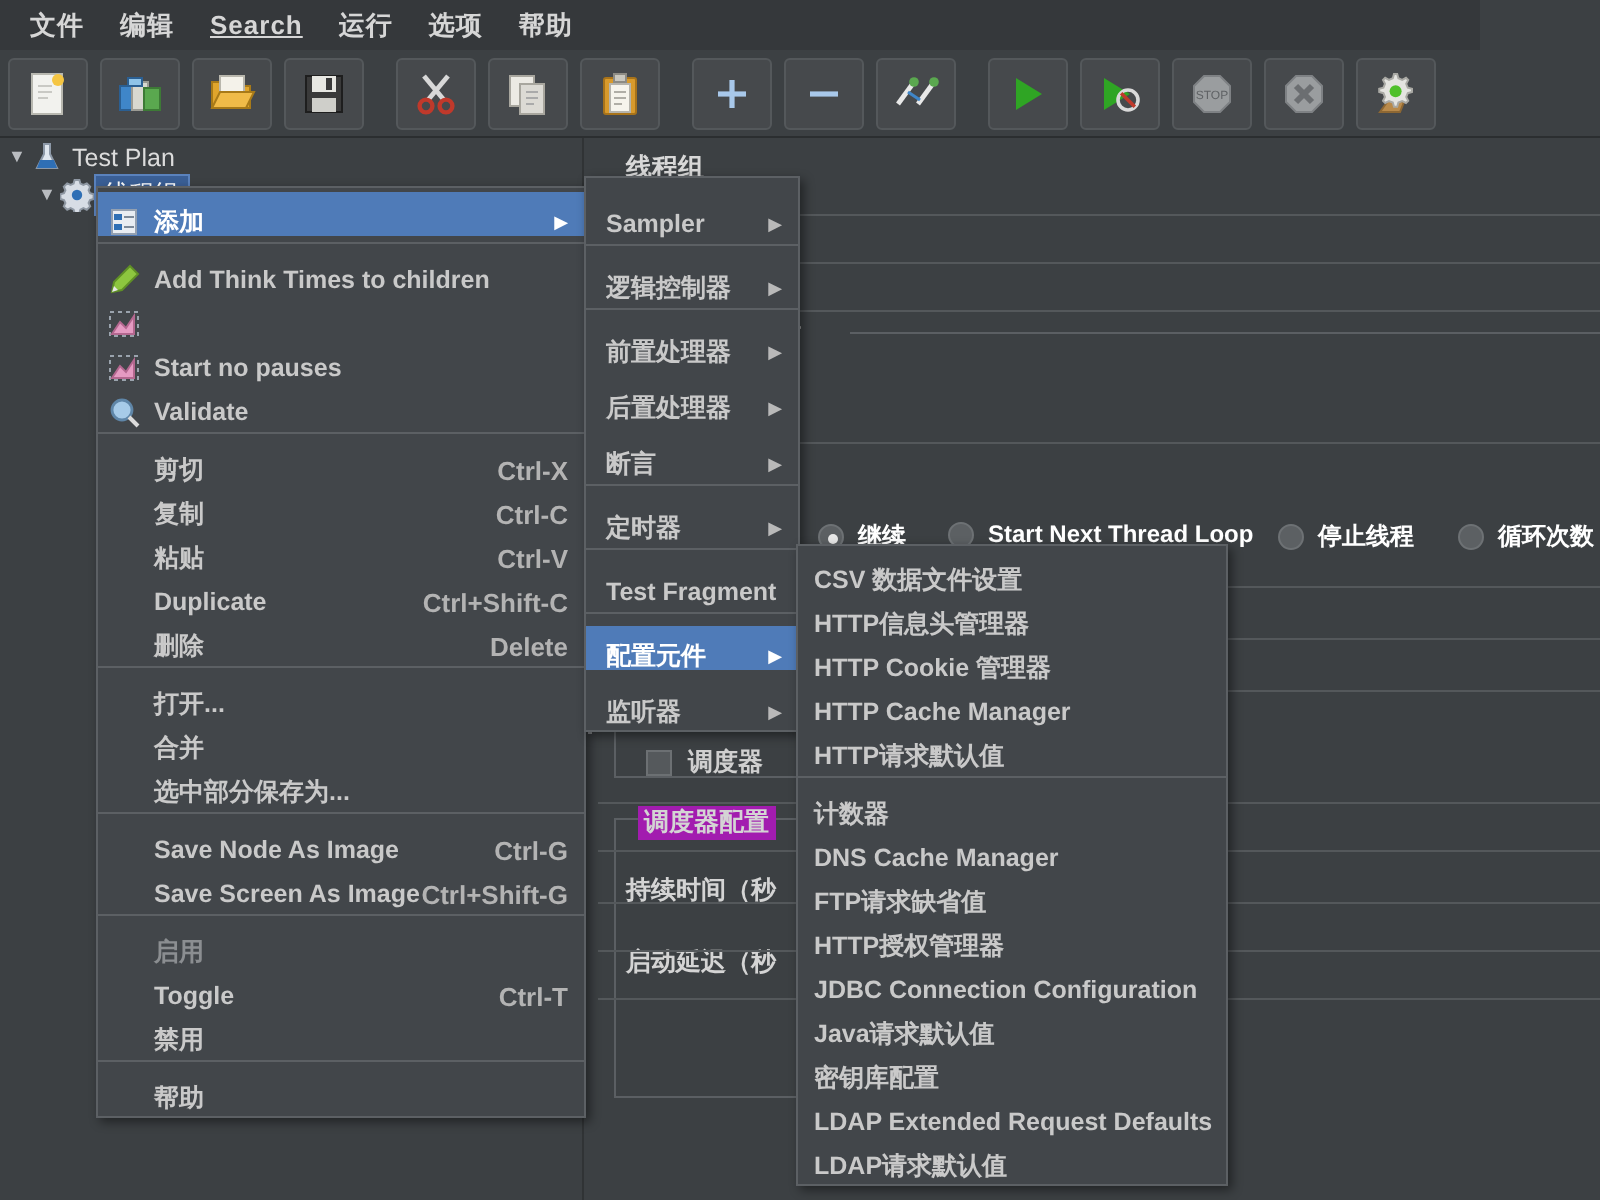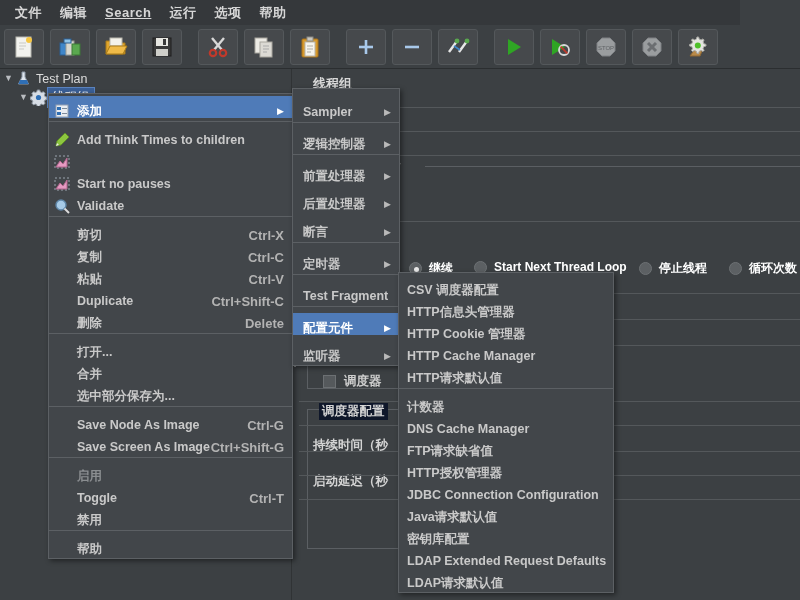--- a/index.html
+++ b/index.html
@@ -350,21 +350,21 @@
     <div class="checkrow" style="left:24px; top:276px;">
       <span class="chk"></span>
       <span class="cl">Delay Thr</span>
     </div>
     <div class="checkrow" style="left:24px; top:304px;">
       <span class="chk"></span>
       <span class="cl">调度器</span>
     </div>
 
     <div class="panelbox" style="left:8px; top:340px; width:104px; height:140px;"></div>
-    <div class="grouphdr" style="left:20px; top:334px; background:#0f172a; padding:0 3px;text-align:center;">调度器配置</div>
+    <div class="grouphdr" style="left:20px; top:334px; background:#a21caf; padding:0 3px;text-align:center;">调度器配置</div>
     <div class="fieldlabel" style="left:14px; top:368px;">持续时间（秒</div>
     <div class="fieldlabel" style="left:14px; top:404px;">启动延迟（秒</div>
 
     <div class="formline" style="top:332px;"></div>
     <div class="formline" style="top:356px;"></div>
     <div class="formline" style="top:382px;"></div>
     <div class="formline" style="top:406px;"></div>
     <div class="formline" style="top:430px;"></div>
   </div>
 
@@ -544,21 +544,21 @@
       <span class="arrow">▶</span>
     </div>
     <div class="row">
       <span class="txt">监听器</span>
       <span class="arrow">▶</span>
     </div>
   </div>
 
   <div class="menu" id="config-menu">
     <div class="row">
-      <span class="txt">CSV 调度器配置</span>
+      <span class="txt">CSV 数据文件设置</span>
     </div>
     <div class="row">
       <span class="txt">HTTP信息头管理器</span>
     </div>
     <div class="row">
       <span class="txt">HTTP Cookie 管理器</span>
     </div>
     <div class="row">
       <span class="txt">HTTP Cache Manager</span>
     </div>

